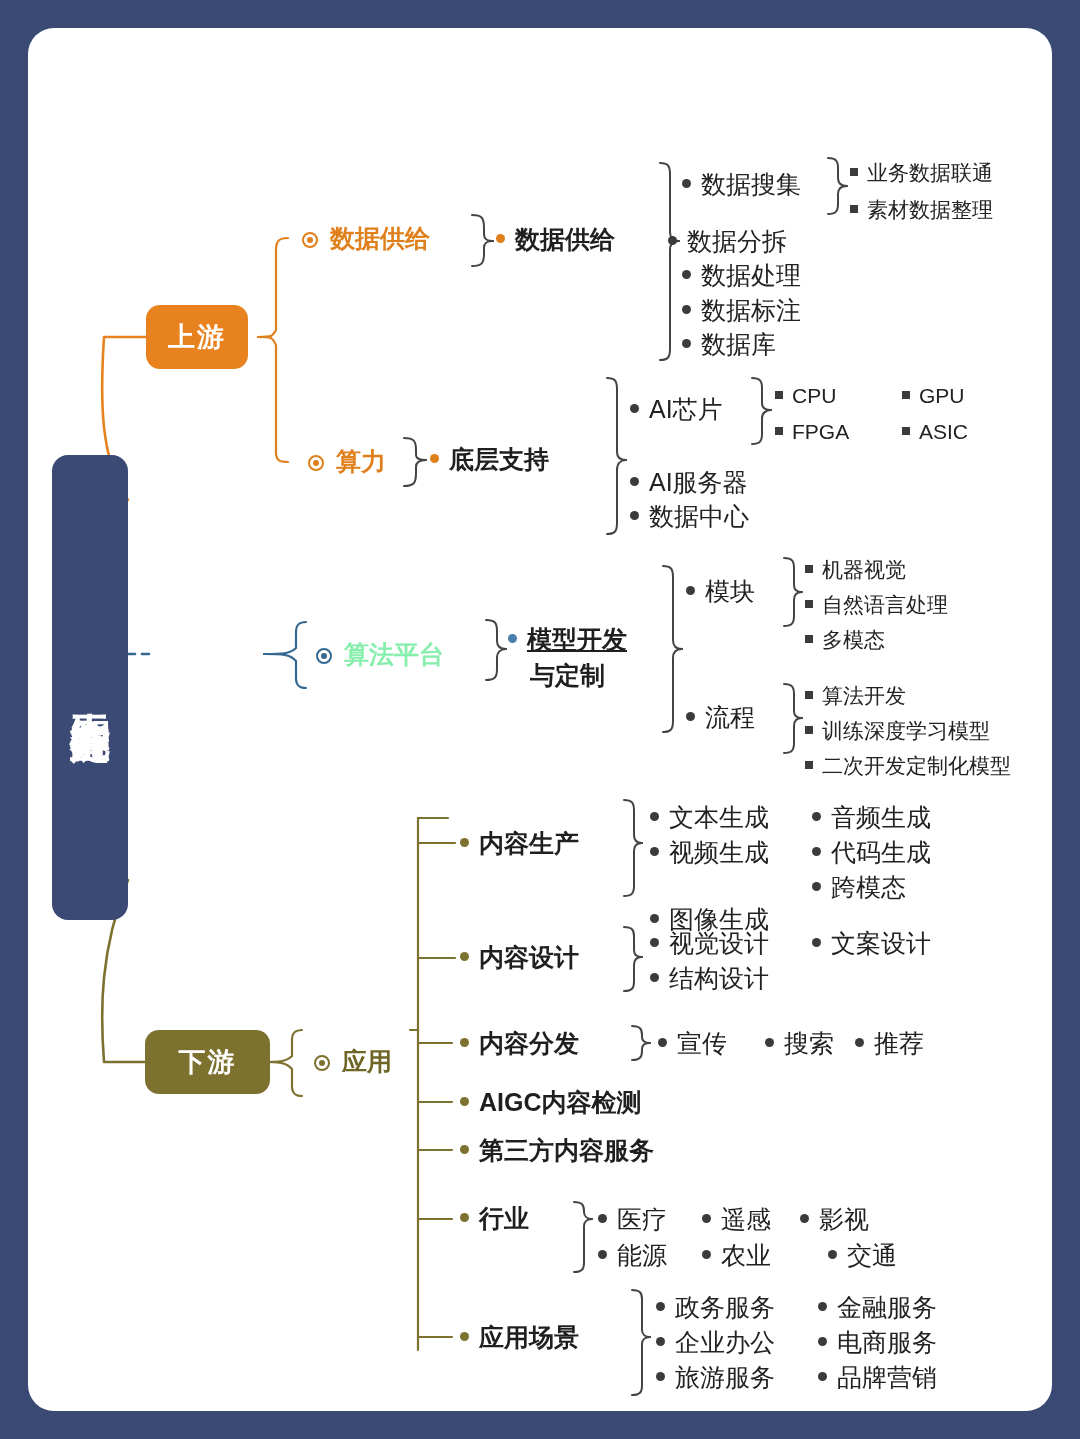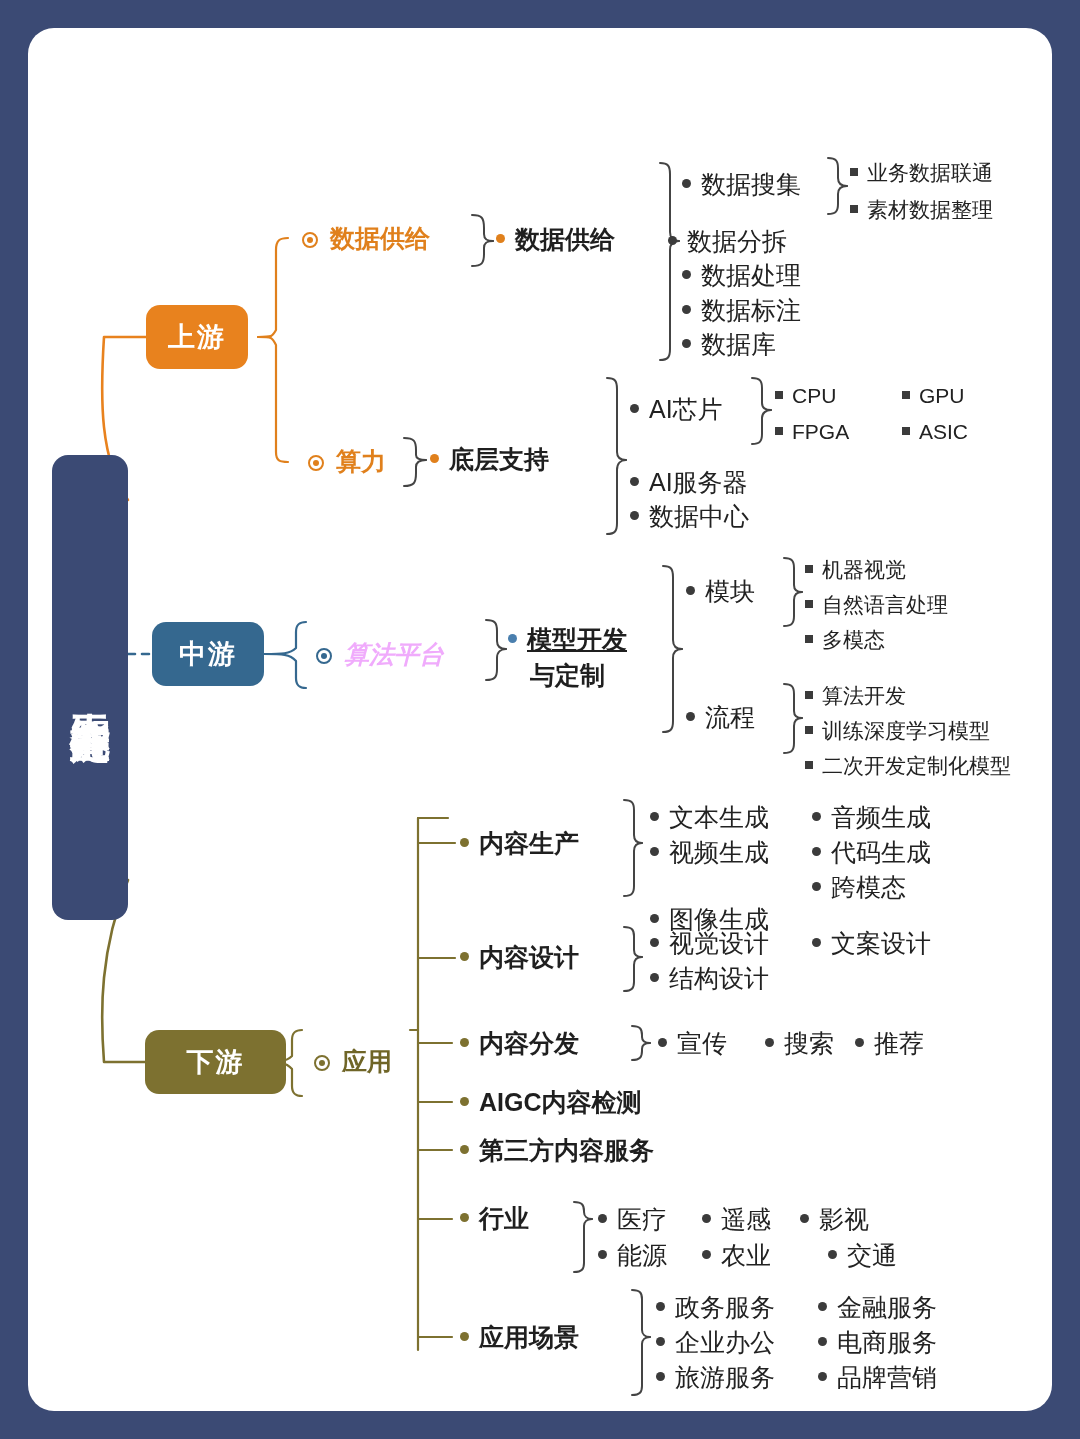--- a/index.html
+++ b/index.html
@@ -64,21 +64,21 @@
     font-size: 27px;
     font-weight: bold;
     letter-spacing: 2px;
     display: flex;
     align-items: center;
     justify-content: center;
     box-sizing: border-box;
   }
   .pill.up      { left: 146px; top: 305px;  width: 102px; height: 64px; background: #e8821e; }
   .pill.mid     { left: 152px; top: 622px;  width: 112px; height: 64px; background: #35688f; }
-  .pill.down    { left: 145px; top: 1030px; width: 141px; height: 64px; background: #7d7130; }
+  .pill.down    { left: 145px; top: 1030px; width: 125px; height: 64px; background: #7d7130; }
 
   
   .node {
     position: absolute;
     white-space: nowrap;
     color: #2b2b2b;
     font-size: 23px;
     line-height: 27px;
   }
   .node.l2 {
@@ -92,21 +92,21 @@
   }
   .node.l4 {
     font-size: 25px;
     color: #222222;
   }
   .node.l5 {
     font-size: 21px;
     color: #222222;
   }
   .node.orange { color: #e0801c; }
-  .node.blue   { color: #f0abfc; font-style: italic; }
+  .node.blue   { color: #86efac; }
   .node.olive  { color: #6f6527; }
 
   .dot {
     display: inline-block;
     width: 9px; height: 9px;
     border-radius: 50%;
     background: #3b3b3b;
     margin-right: 10px;
     vertical-align: 5px;
   }
@@ -218,23 +218,20 @@
     </g>
   </svg>
 
   <div class="root-node">
     <span>人工智能产业链</span>
   </div>
 
   <div class="pill up">
     <span>上游</span>
   </div>
-  <div class="pill mid">
-    <span>中游</span>
-  </div>
   <div class="pill down">
     <span>下游</span>
   </div>
 
   <div class="node l2 orange" style="left:302px; top:225px;">
     <span class="ring"></span><span>数据供给</span>
   </div>
   <div class="node l3" style="left:496px; top:226px;">
     <span class="dot orange"></span><span>数据供给</span>
   </div>

